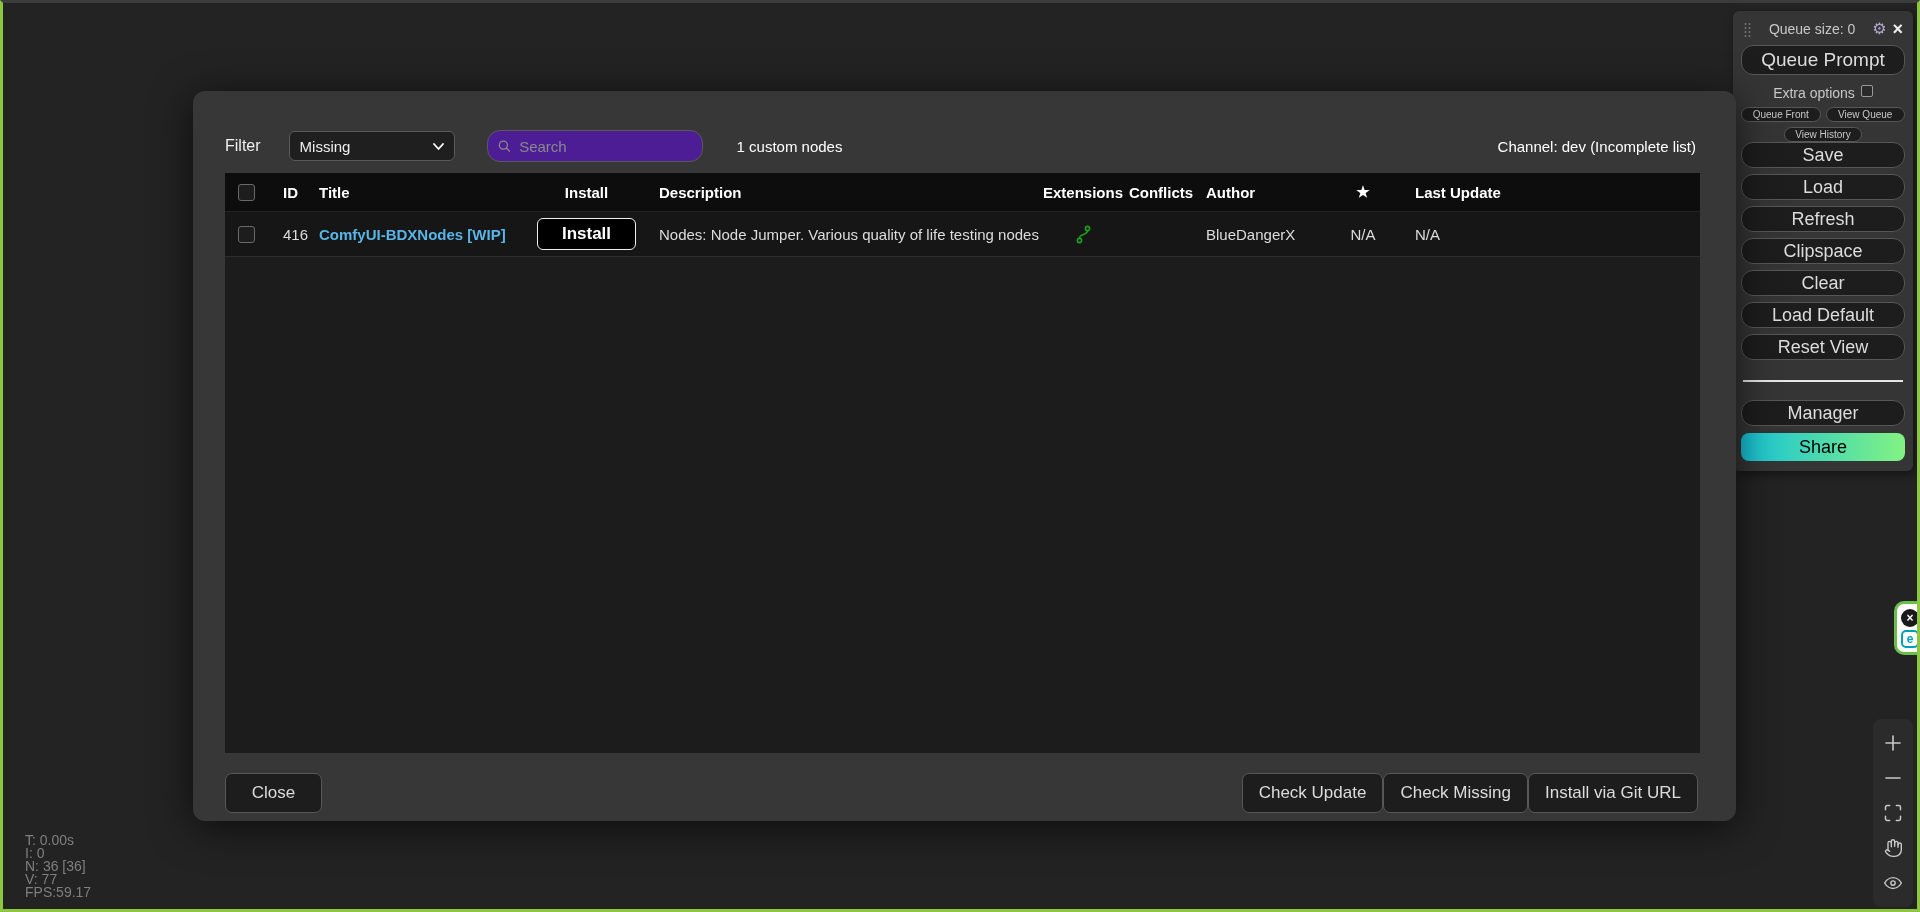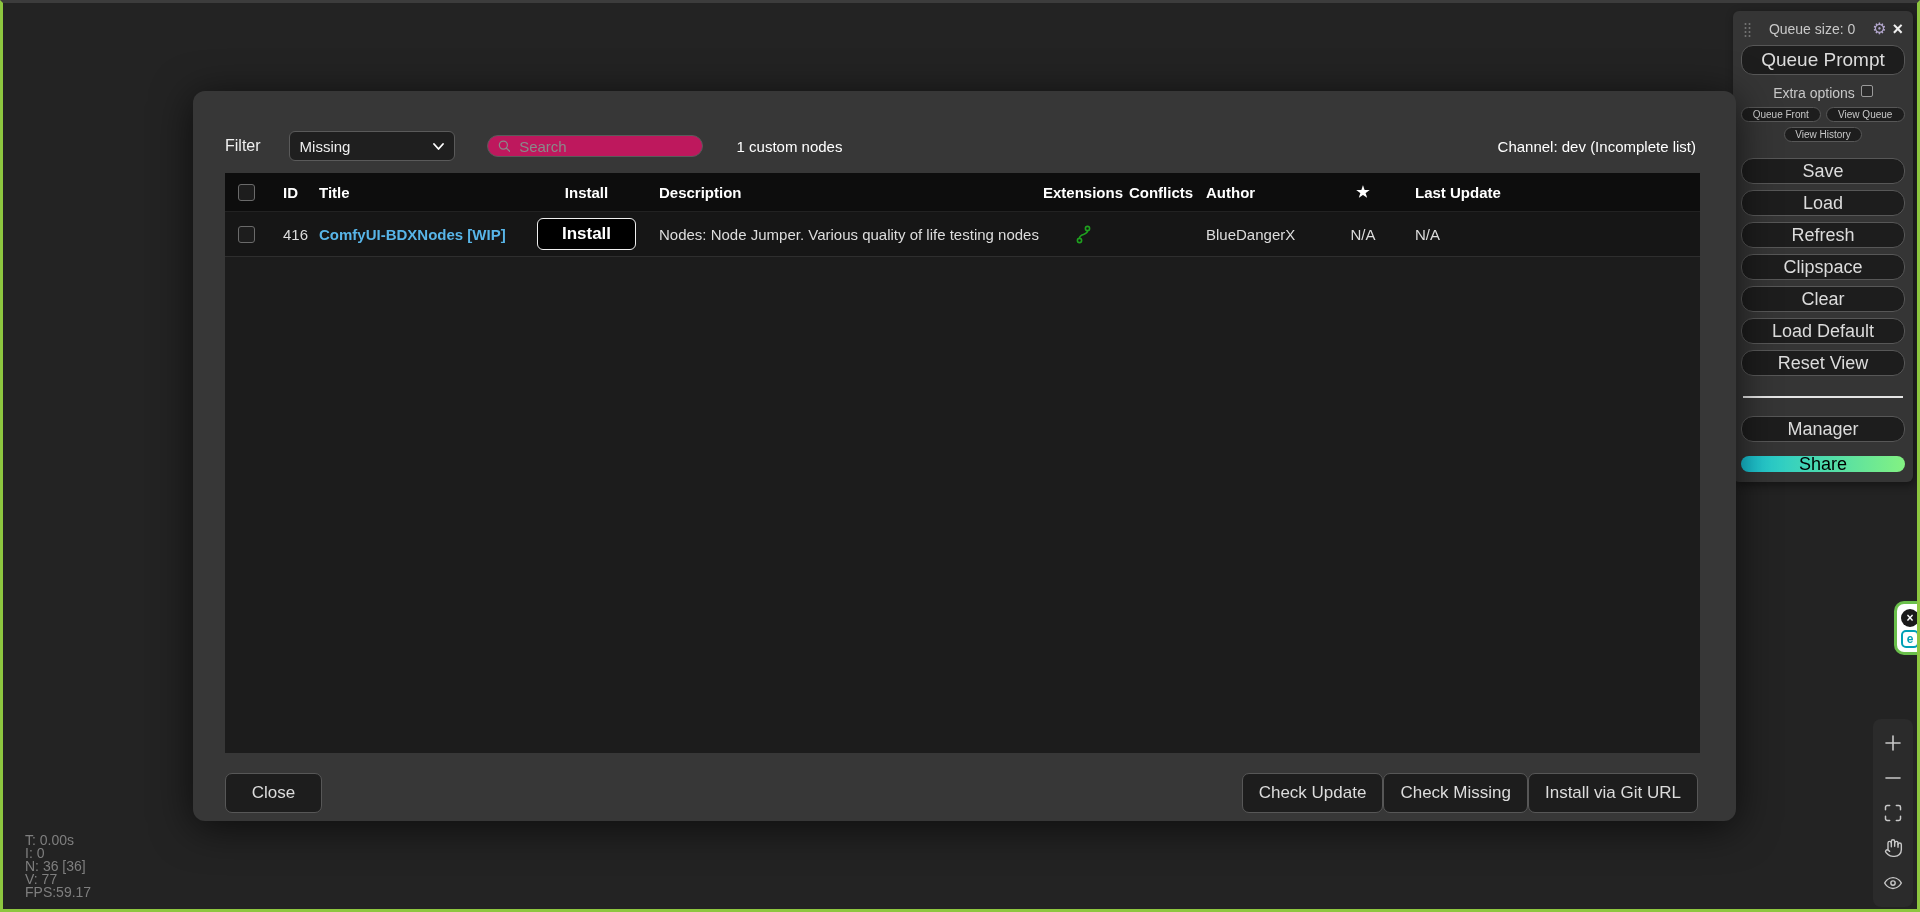--- a/index.html
+++ b/index.html
@@ -25,42 +25,42 @@
     background:#1d1d1d; border:1px solid #575757; border-radius:12px; color:#dcdcdc;
     display:flex; align-items:center; justify-content:center; cursor:pointer; font-family:inherit;
   }
   .queue-prompt{ height:30px; margin-top:6px; font-size:19px; width:100%;}
   .extra-row{ display:flex; align-items:flex-start; justify-content:center; gap:6px; margin-top:10px; height:16px; color:#c8c8c8; font-size:14px;}
   .mini-check{ width:12px; height:12px; border:1px solid #9a9a9a; background:#2a2a2a; border-radius:2px; cursor:pointer;}
   .pill-row{ display:flex; gap:5px; margin-top:6px;}
   .pill{ flex:1; height:15px; font-size:10px; border-radius:8px; color:#c8c8c8;}
   .pill-center{ width:78px; margin:5px auto 0; height:15px; font-size:10px; border-radius:8px; color:#c8c8c8;}
   .menu-btn{ width:100%; height:26px; font-size:18px; margin-top:6px;}
-  .menu-btn.first{ margin-top:16px;text-align:center; }
+  .menu-btn.first{ margin-top:0;text-align:center; }
   .menu-divider{ height:2px; background:#e6e6e6; margin:20px 2px 0; border:none;}
   .manager-btn{ margin-top:18px; }
   .share-btn{
-    width:100%; height:16px; margin-top:14px; border:none; border-radius:8px;
+    width:100%; height:28px; margin-top:7px; border:none; border-radius:8px;
     background:linear-gradient(90deg,#16c3d8,#83f282); color:#000; font-size:18px;
     display:flex; align-items:center; justify-content:center; cursor:pointer;
   }
   
   .dialog{
     position:absolute; left:190px; top:88px; width:1543px; height:730px;
     background:#373737; border-radius:12px; box-shadow:0 6px 40px rgba(0,0,0,.65);
   }
   .filter-row{ position:absolute; left:32px; right:40px; top:40px; height:30px; display:flex; align-items:center;gap:16px;}
   .filter-label{ color:#f0f0f0; font-size:16px; margin-right:12px;}
   .fselect{
     width:166px; height:30px; background:#1f1f1f; border:1px solid #5a5a5a; border-radius:6px;
     display:flex; align-items:center; padding:0 10px; color:#eee; font-size:15px; cursor:pointer;
   }
   .fselect svg{ margin-left:auto; }
   .fsearch{
-    width:216px; height:22px; background:#be185d; border:1px solid #5a5a5a; border-radius:13px;
+    width:216px; height:32px; background:#4c1d95; border:1px solid #5a5a5a; border-radius:13px;
     display:flex; align-items:center; padding:0 10px; margin-left:16px;
   }
   .fsearch input{ background:transparent; border:none; outline:none; color:#ccc; font-size:15px; width:100%; margin-left:7px; font-family:inherit;}
   .fsearch input::placeholder{ color:#8a8a8a; }
   .count{ color:#fff; font-size:15px; margin-left:18px; font-weight:500;}
   .channel{ margin-left:auto; color:#fff; font-size:15px;}
   
   .ntable{ position:absolute; left:32px; top:82px; width:1475px; height:580px; background:#1c1c1c;}
   .grid{ display:grid; grid-template-columns:44px 46px 212px 119px 1fr 84px 72px 128px 76px 299px; align-items:center;}
   .thead{ height:38px; background:#0d0d0d; color:#fff; font-weight:bold; font-size:15px;}

